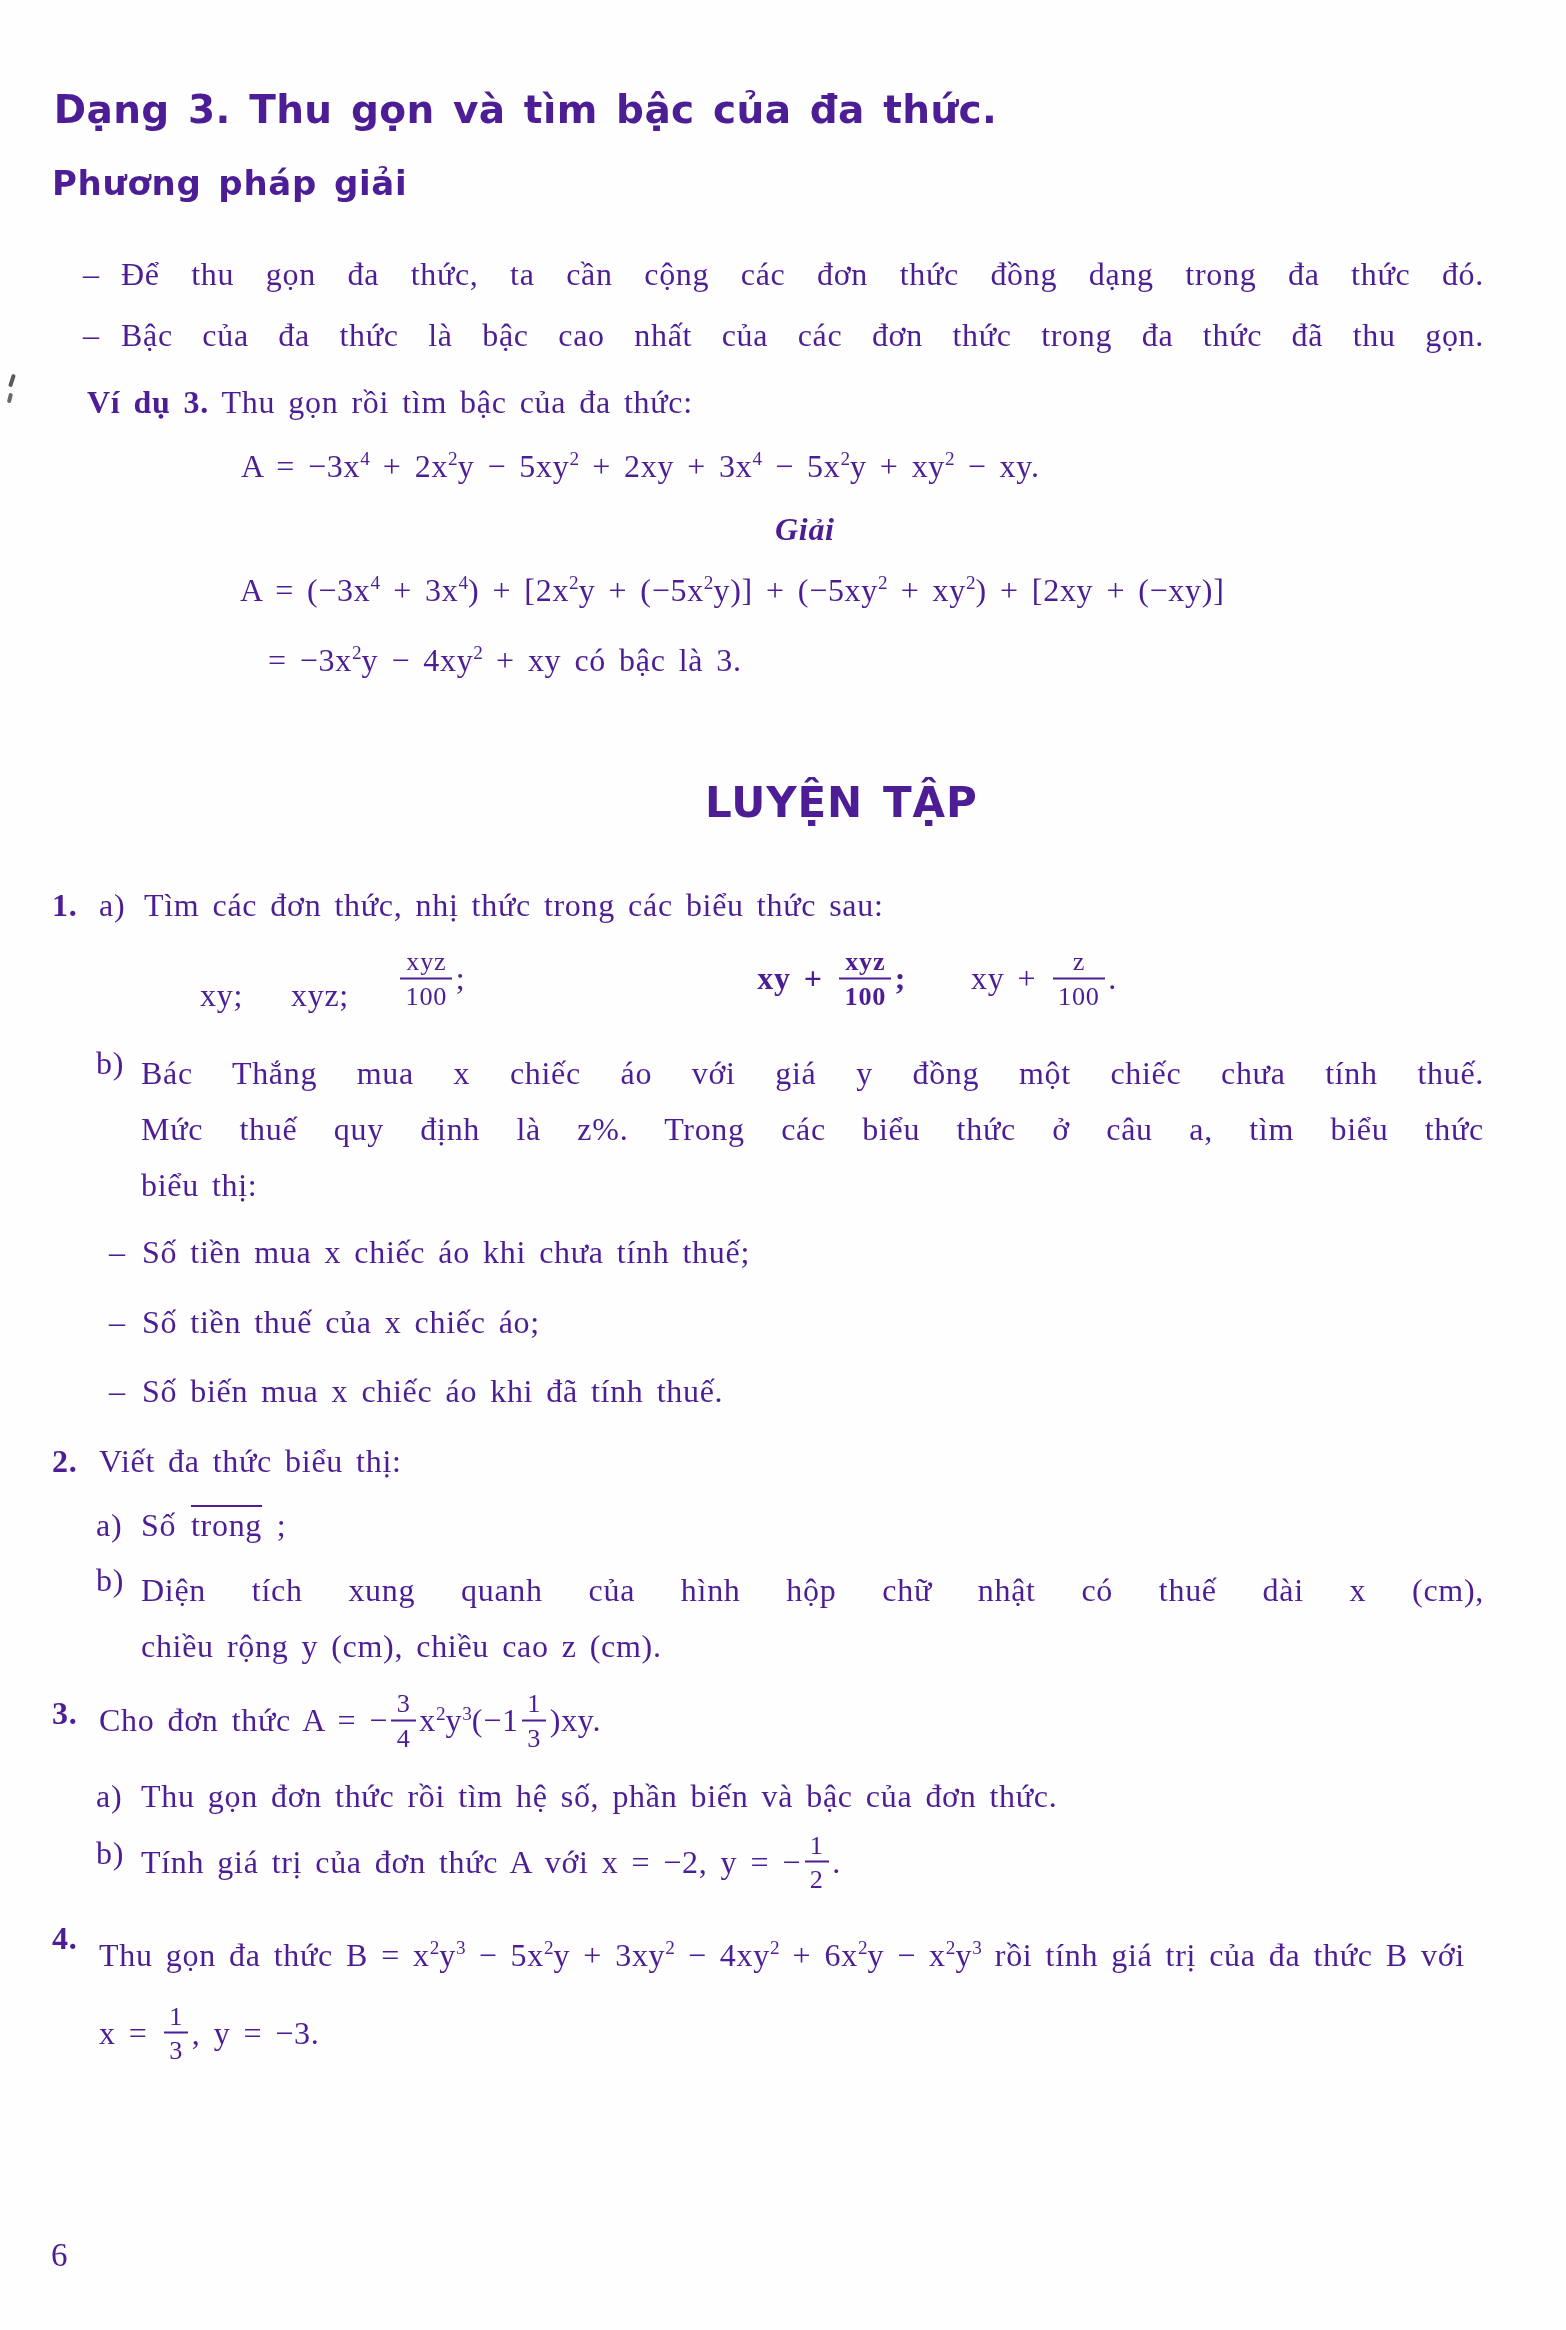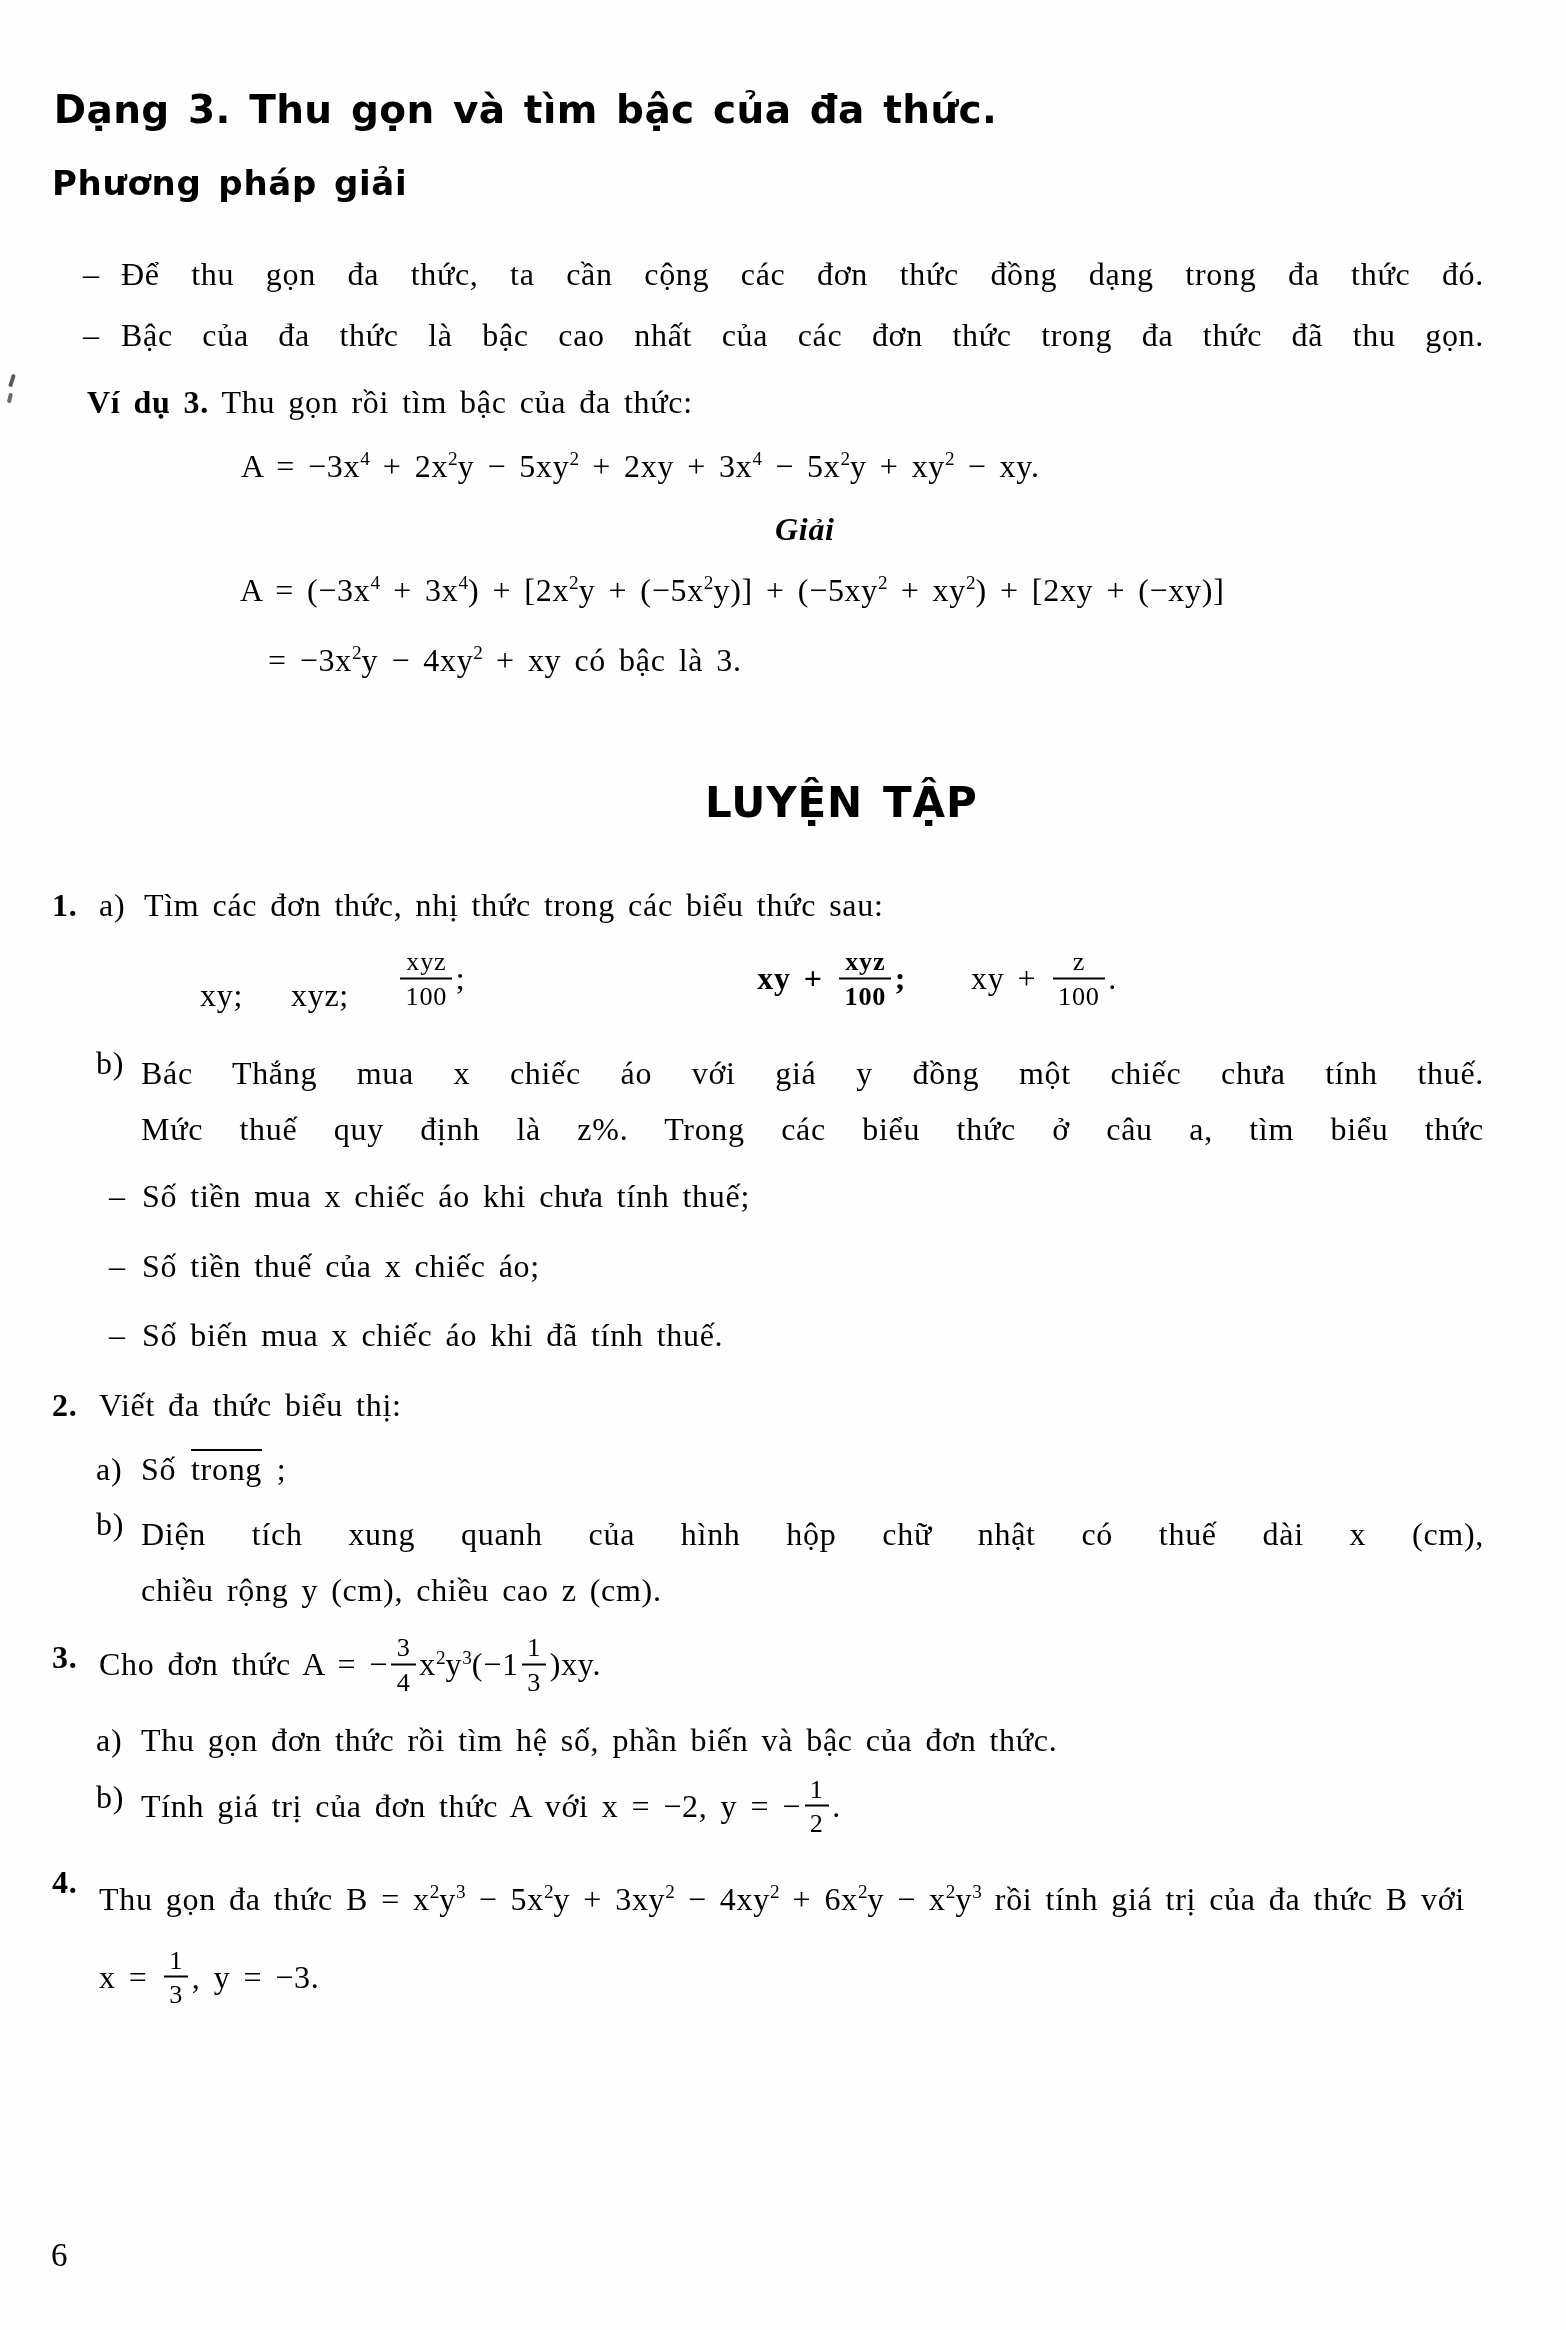--- a/index.html
+++ b/index.html
@@ -2,21 +2,21 @@
 <html style="font-size:14px"><head>
 <meta charset="utf-8">
 <style>
   * { box-sizing: border-box; }
   html,body { margin:0; padding:0; background:#e8e8e8; }
   .page {
     position: relative;
     width: 1567px; height: 2330px;
     margin: 0 auto;
     background: #fefefe;
-    color: #000000;
+    color: #4c1d95;
     font-family: "Liberation Serif", serif;
     font-size: 32px;
     padding: 87px 83px 0 52px;
     overflow: hidden;
   }
   .section-title {
     font-family: "DejaVu Sans", sans-serif;
     font-weight: 700; font-size: 39px;
     letter-spacing: 0.4px;
     margin: 0 0 31px 1.7px;
@@ -126,20 +126,21 @@
       <span class="expr expr-3"><span class="frac"><span class="fnum">xyz</span><span class="fden">100</span></span>;</span>
       <span class="expr expr-4">xy + <span class="frac"><span class="fnum">xyz</span><span class="fden">100</span></span>;</span>
       <span class="expr">xy + <span class="frac"><span class="fnum">z</span><span class="fden">100</span></span>.</span>
     </div>
 
     <div class="sub">
       <span class="sub-lbl">b)</span>
       <div class="txt">
         <div class="jline">Bác Thắng mua x chiếc áo với giá y đồng một chiếc chưa tính thuế.</div>
         <div class="jline">Mức thuế quy định là z%. Trong các biểu thức ở câu a, tìm biểu thức</div>
+        <div class="nline">biểu thị:</div>
       </div>
     </div>
 
     <div class="dash-list">
       <div class="dash-item">
         <span class="dash">–</span>
         <div class="txt">Số tiền mua x chiếc áo khi chưa tính thuế;</div>
       </div>
       <div class="dash-item">
         <span class="dash">–</span>

